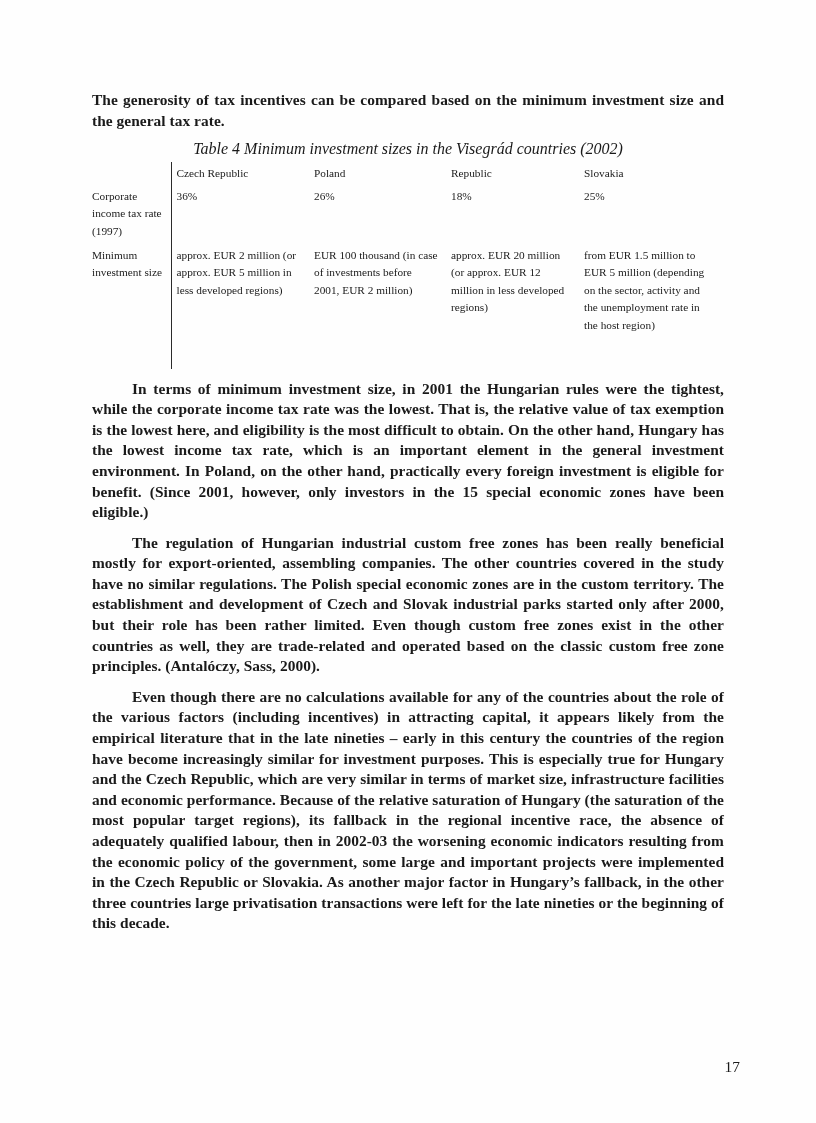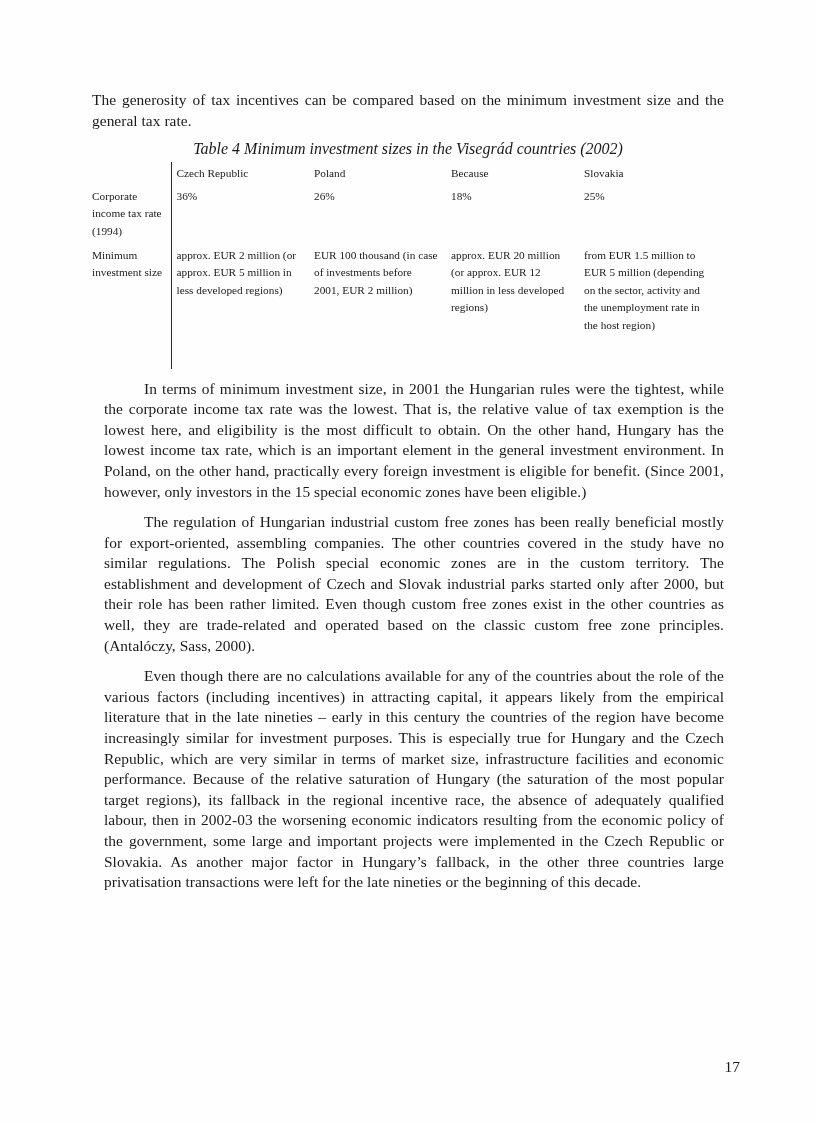--- a/index.html
+++ b/index.html
@@ -27,24 +27,24 @@
   }
 
   p.body-text {
     margin: 0 0 0 0;
     font-size: 15.4px;
     line-height: 20.6px;
     text-align: justify;
     text-justify: inter-word;
     color: #1a1a1a;
     letter-spacing: 0.05px;
+    font-weight: bold;
   }
   p.body-text.indent {
     text-indent: 40px;
-    margin-left: 12px;
   }
   .para-gap-intro { height: 8px; }
   .para-gap { height: 10px; }
 
   
   .table-caption {
     font-style: italic;
     font-size: 16px;
     line-height: 20px;
     text-align: center;
@@ -127,26 +127,26 @@
             <col class="c1">
             <col class="c2">
             <col class="c3">
             <col class="c4">
         </colgroup>
         <tbody>
           <tr class="hdr-row">
             <td class="labelcell rule-top"></td>
             <td class="rule-top">Czech Republic</td>
             <td class="rule-top">Poland</td>
-            <td class="rule-top">Because</td>
+            <td class="rule-top">Republic</td>
             <td class="rule-top">Slovakia</td>
           </tr>
 
           <tr class="row-tax">
-            <td class="labelcell rule-mid">Corporate income tax rate (1994)</td>
+            <td class="labelcell rule-mid">Corporate income tax rate (1997)</td>
             <td class="rule-mid">36%</td>
             <td class="rule-mid">26%</td>
             <td class="rule-mid">18%</td>
             <td class="rule-mid">25%</td>
           </tr>
 
           <tr class="row-min">
             <td class="labelcell rule-bot">Minimum investment size</td>
             <td class="rule-bot">approx. EUR 2 million (or approx. EUR 5 million in less developed regions)</td>
             <td class="rule-bot">EUR 100 thousand (in case of investments before 2001, EUR 2 million)</td>

